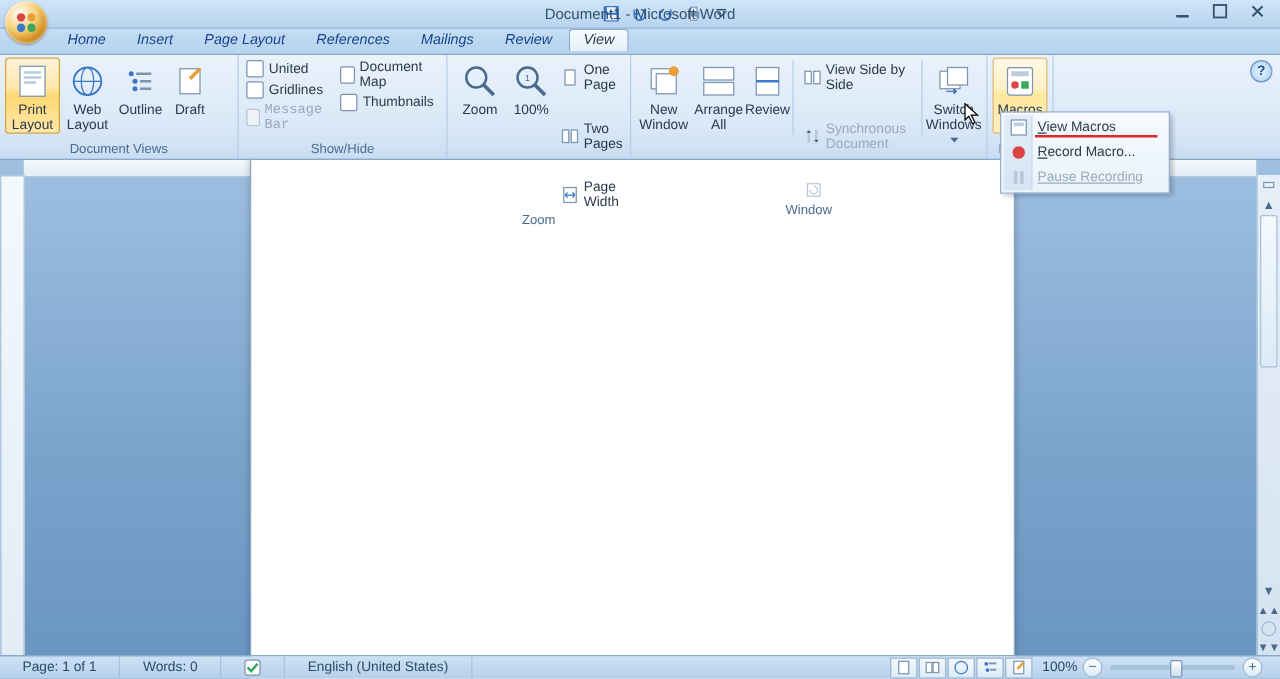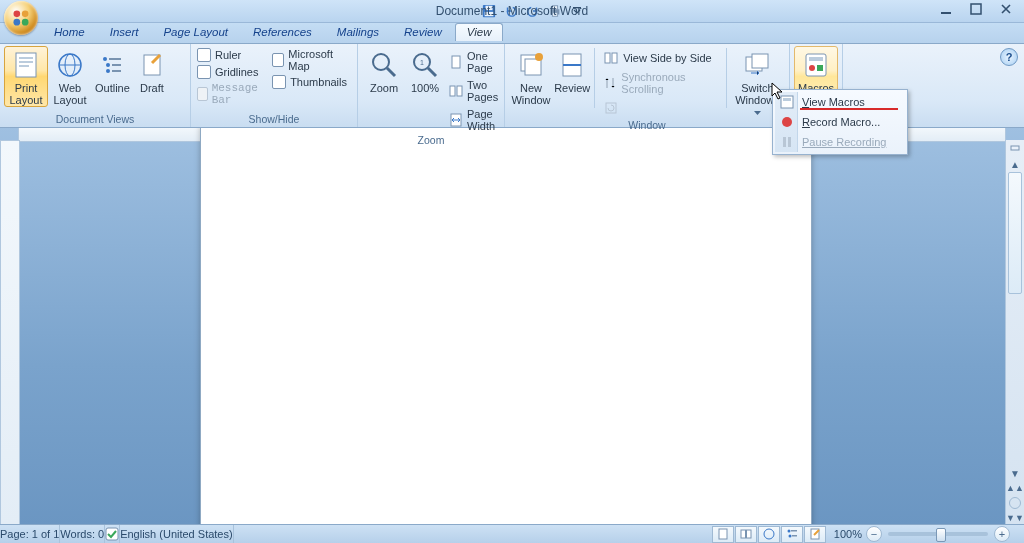--- a/index.html
+++ b/index.html
@@ -158,31 +158,31 @@
     background:#fff; border-radius:2px;
   }
   .chk.disabled .box { border-color:#b8c6d5; background:#eef2f6;}
 
   .smallrow {
     display:flex; align-items:center; gap:4px;
     font-size:11px; padding:1px 4px;
     border:1px solid transparent; border-radius:2px;
   }
   .smallrow.disabled { color:#9aaabb; }
-  .colstack { display:flex; flex-direction:column; gap:1px; padding-top:2px;}
+  .colstack { display:flex; flex-direction:column; gap:19px; padding-top:2px;}
 
   .mini-icon {
     width:16px; height:16px; display:inline-flex;
     align-items:center; justify-content:center;
   }
 
   
   .macros-menu {
     position: absolute;
-    left: 772px; top: 89px;
+    left: 800px; top: 89px;
     width: 130px;
     background: linear-gradient(#f6faff,#eaf2fb);
     border: 1px solid #97b2cf;
     box-shadow: 2px 2px 4px rgba(0,0,0,0.25);
     z-index: 50;
     padding: 2px;
   }
   .macros-menu .iconcol {
     position:absolute; left:2px; top:2px; bottom:2px;
     width:22px;
@@ -268,21 +268,21 @@
   
   .statusbar {
     position:absolute; left:0; right:0; bottom:0;
     height:18px;
     background: linear-gradient(#cde1f4,#b6d0ea);
     border-top:1px solid #8aa9c9;
     display:flex; align-items:center;
     font-size:11px; color:#2b4a6b;
   }
   .statusbar .cell {
-    padding: 0 0;
+    padding: 0 18px;
     border-right:1px solid #a8c2db;
     height:100%; display:flex; align-items:center; gap:4px;
   }
   .statusbar .spacer{flex:1;}
   .viewbtns { display:flex; gap:1px; margin-right:4px;}
   .viewbtns .vb {
     width:20px; height:15px;
     border:1px solid #9fb9d3;
     background:linear-gradient(#f4f9fd,#dcebf7);
     display:flex;align-items:center;justify-content:center;
@@ -432,35 +432,35 @@
       </div>
     </div>
     <div class="group-label">Document Views</div>
   </div>
 
   <div class="group" style="width:158px">
     <div class="group-body">
       <div class="chk-col">
         <label class="chk">
             <span class="box"></span>
-            <span>Ruler</span>
+            <span>United</span>
           </label>
         <label class="chk">
             <span class="box"></span>
             <span>Gridlines</span>
           </label>
         <label class="chk disabled">
             <span class="box"></span>
             <span>Message Bar</span>
           </label>
       </div>
       <div class="chk-col">
         <label class="chk">
             <span class="box"></span>
-            <span>Microsoft Map</span>
+            <span>Document Map</span>
           </label>
         <label class="chk">
             <span class="box"></span>
             <span>Thumbnails</span>
           </label>
       </div>
     </div>
     <div class="group-label">Show/Hide</div>
   </div>
 
@@ -523,20 +523,30 @@
         <span class="ico32">
             <svg width="28" height="28">
               <rect x="4" y="4" width="16" height="16" fill="#fff" stroke="#7a94b1"></rect>
               <rect x="8" y="8" width="16" height="16" fill="#fff" stroke="#7a94b1"></rect>
               <circle cx="22" cy="6" r="4" fill="#e8a13a"></circle>
             </svg>
           </span>
         <span class="lbl">New
 Window</span>
       </div>
+      <div class="bigbtn">
+        <span class="ico32">
+            <svg width="28" height="28">
+              <rect x="2" y="3" width="24" height="10" fill="#fff" stroke="#7a94b1"></rect>
+              <rect x="2" y="15" width="24" height="10" fill="#fff" stroke="#7a94b1"></rect>
+            </svg>
+          </span>
+        <span class="lbl">Arrange
+All</span>
+      </div>
       <div class="bigbtn" style="min-width:28px">
         <span class="ico32">
             <svg width="24" height="28">
               <rect x="3" y="3" width="18" height="22" fill="#fff" stroke="#7a94b1"></rect>
               <line x1="3" y1="14" x2="21" y2="14" stroke="#3a78c8" stroke-width="2"></line>
             </svg>
           </span>
         <span class="lbl">Review</span>
       </div>
       <div style="width:1px;height:60px;background:#b6cee6;margin:2px 3px;"></div>
@@ -550,21 +560,21 @@
             </span>
           <span>View Side by Side</span>
         </div>
         <div class="smallrow disabled">
           <span class="mini-icon">
               <svg width="14" height="14">
                 <path d="M4 2 L4 12 M10 2 L10 12" stroke="#b8c6d5" stroke-width="2"></path>
                 <path d="M2 4 L4 2 L6 4 M8 10 L10 12 L12 10" stroke="#b8c6d5"></path>
               </svg>
             </span>
-          <span>Synchronous Scrolling</span>
+          <span>Synchronous Document</span>
         </div>
         <div class="smallrow disabled">
           <span class="mini-icon">
               <svg width="14" height="14">
                 <rect x="2" y="2" width="10" height="10" fill="none" stroke="#b8c6d5"></rect>
                 <path d="M7 4 A3 3 0 1 1 4 7" fill="none" stroke="#b8c6d5"></path>
               </svg>
             </span>
         </div>
       </div>

